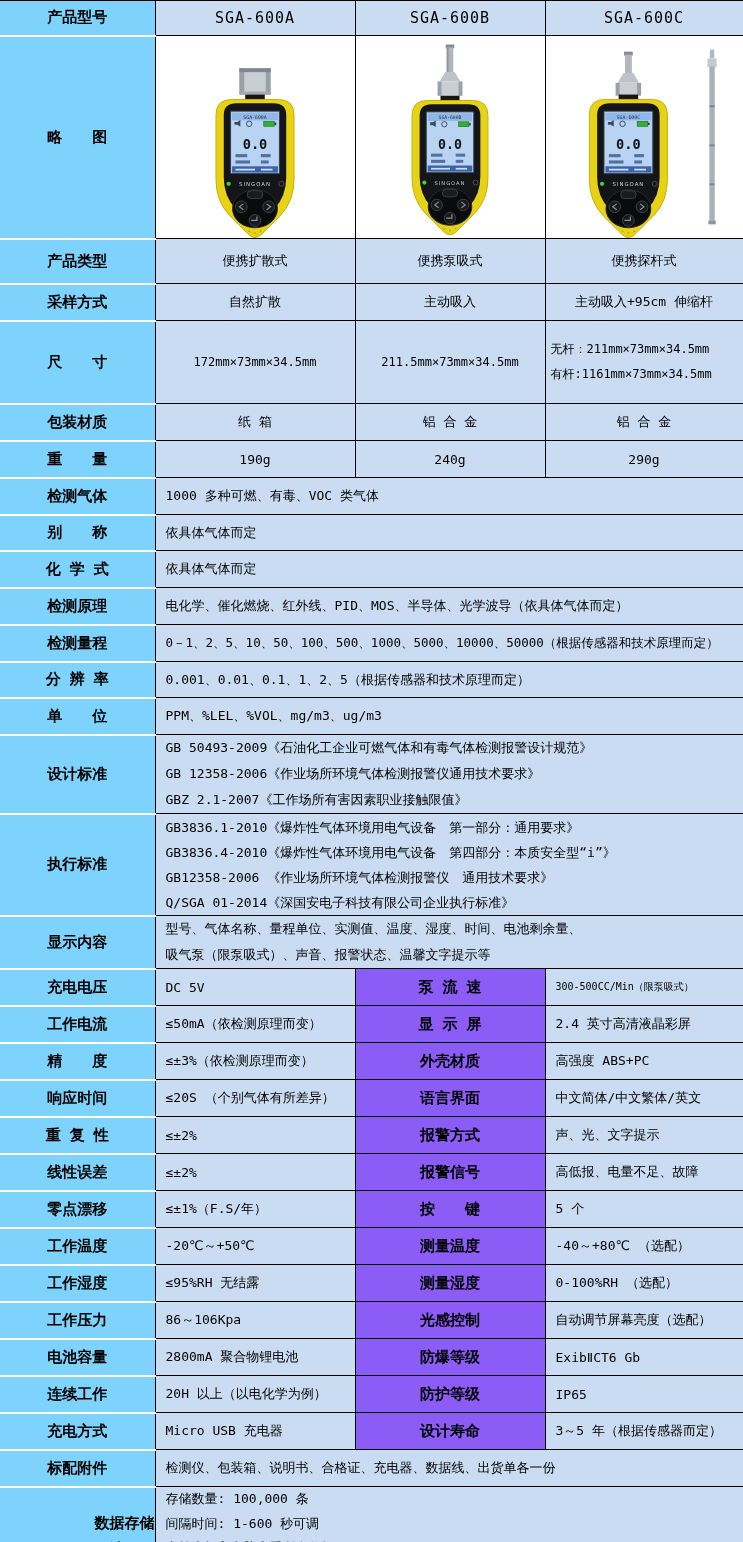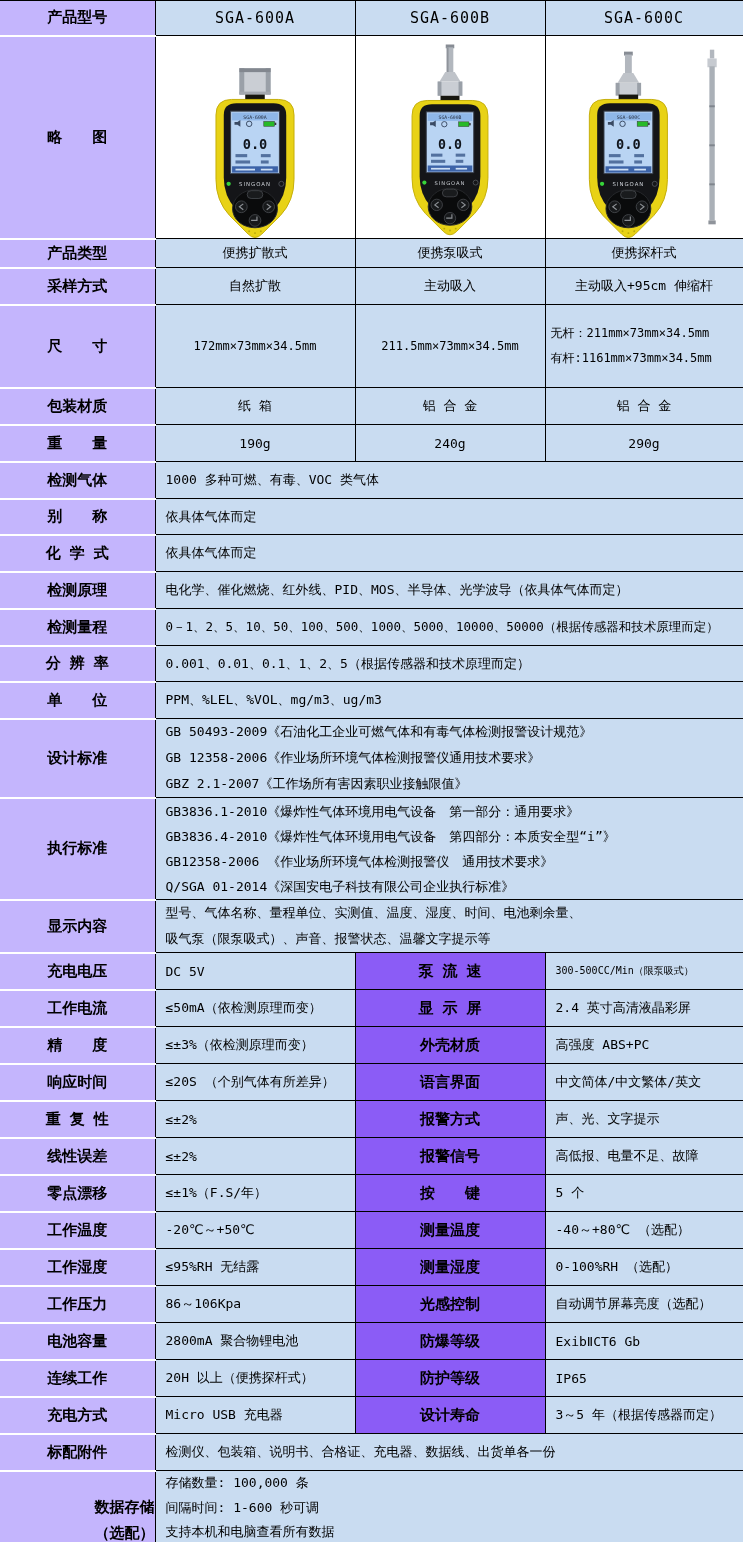--- a/index.html
+++ b/index.html
@@ -1,21 +1,21 @@
 <!DOCTYPE html>
 <html><head>
 <meta charset="utf-8">
 <style>
   html,body{margin:0;padding:0;background:#fff;}
   .sheet{width:743px;}
   table.spec{border-collapse:collapse;table-layout:fixed;width:743px;
     font-family:"DejaVu Sans Mono","DejaVu Sans",sans-serif;color:#000;}
   td{overflow:hidden;vertical-align:middle;}
   
-  .lab{background:#c4b5fd;font-weight:bold;font-size:15px;text-align:center;
+  .lab{background:#7dd3fc;font-weight:bold;font-size:15px;text-align:center;
        border-bottom:2px solid #fff;border-right:1px solid #000;padding:0;}
   .bt{border-top:1px solid #000;}
   .mlab{background:#8b5cf6;border:1px solid #000;font-weight:bold;font-size:15px;
         text-align:center;white-space:nowrap;padding:0;}
   
   .val{background:#C9DCF1;border:1px solid #000;font-size:13px;padding:0 10px;white-space:nowrap;}
   .c{text-align:center;padding:0 2px;}
   .model{font-size:15px;letter-spacing:1px;}
   .small{font-size:12px;padding:16px 5px;}
   .imgcell{background:#fff;border:1px solid #000;padding:0;text-align:center;}
@@ -135,21 +135,21 @@
           <rect x="165" y="30" width="5.5" height="158" fill="#aab0b7"></rect>
           <rect x="165" y="70" width="5.5" height="2" fill="#7f858d"></rect>
           <rect x="165" y="110" width="5.5" height="2" fill="#7f858d"></rect>
           <rect x="165" y="150" width="5.5" height="2" fill="#7f858d"></rect>
           <rect x="164" y="188" width="7.5" height="4" fill="#8f949b"></rect>
         </g>
       </svg>
     </td>
   </tr>
 
-  <tr style="height:29px">
+  <tr style="height:45px">
     <td class="lab">产品类型</td>
     <td class="val c">便携扩散式</td>
     <td class="val c">便携泵吸式</td>
     <td class="val c">便携探杆式</td>
   </tr>
   <tr style="height:37px">
     <td class="lab">采样方式</td>
     <td class="val c">自然扩散</td>
     <td class="val c">主动吸入</td>
     <td class="val c">主动吸入+95cm 伸缩杆</td>
@@ -291,21 +291,21 @@
     <td class="val">自动调节屏幕亮度（选配）</td>
   </tr>
   <tr style="height:37px">
     <td class="lab">电池容量</td>
     <td class="val">2800mA 聚合物锂电池</td>
     <td class="mlab">防爆等级</td>
     <td class="val">ExibⅡCT6 Gb</td>
   </tr>
   <tr style="height:37px">
     <td class="lab">连续工作</td>
-    <td class="val">20H 以上（便携探杆式）</td>
+    <td class="val">20H 以上（以电化学为例）</td>
     <td class="mlab">防护等级</td>
     <td class="val">IP65</td>
   </tr>
   <tr style="height:37px">
     <td class="lab">充电方式</td>
     <td class="val">Micro USB 充电器</td>
     <td class="mlab">设计寿命</td>
     <td class="val">3～5 年（根据传感器而定）</td>
   </tr>
 

